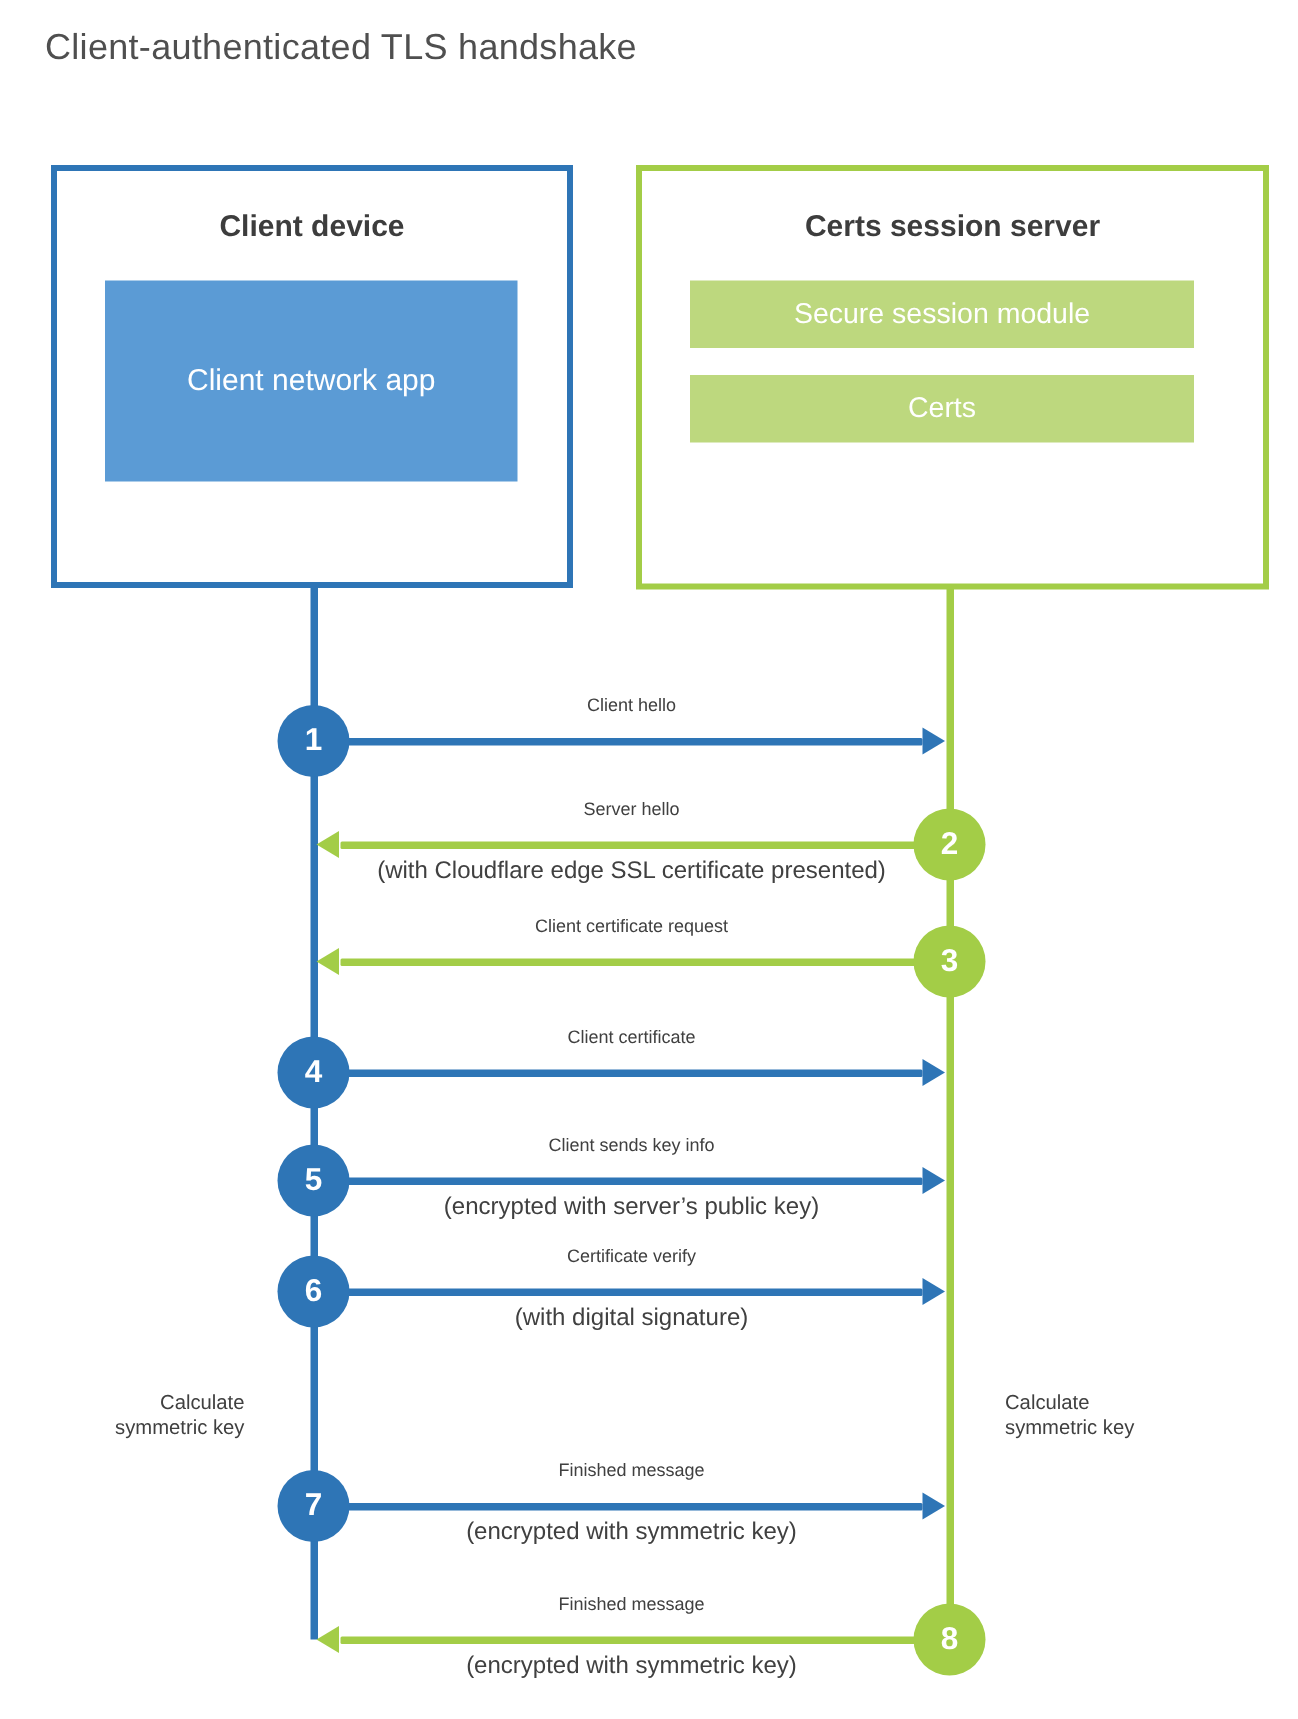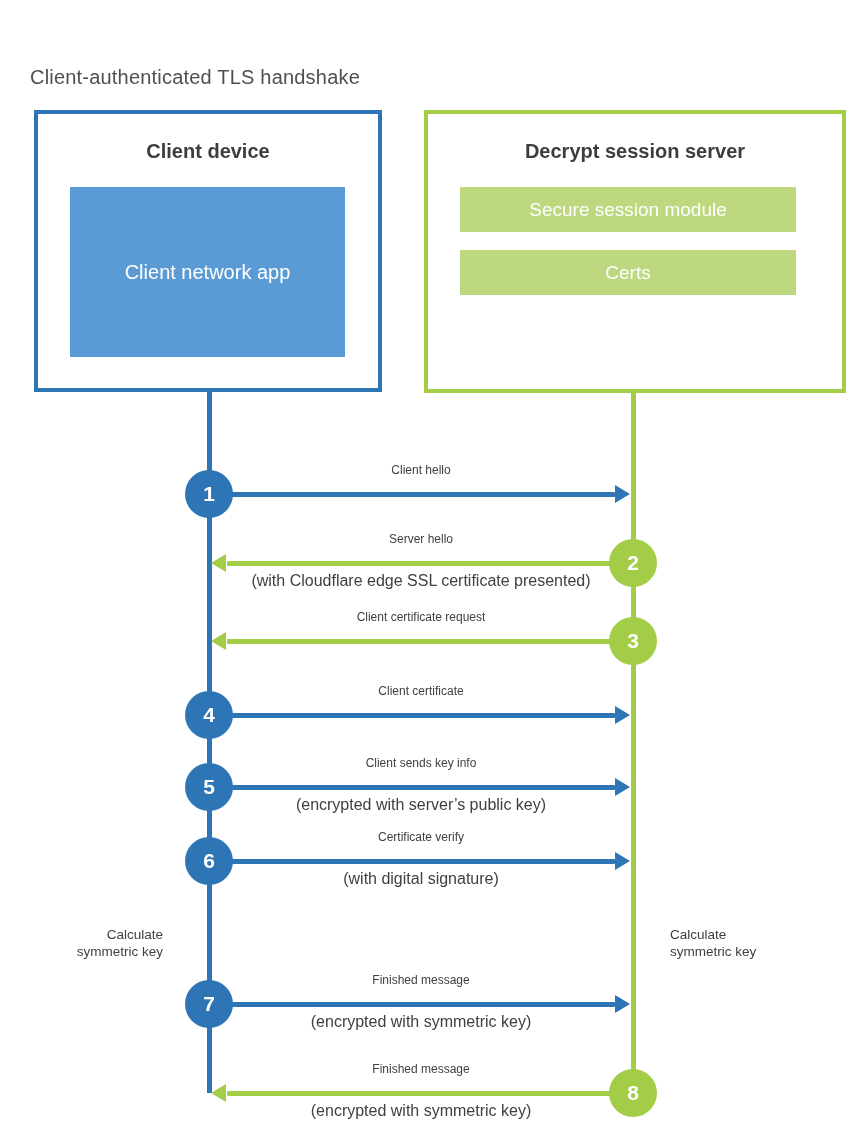--- a/index.html
+++ b/index.html
@@ -8,28 +8,28 @@
     --green:#a3cd47;
     --green-fill:#bdd87e;
     --text:#404040;
     --heading:#3d3d3d;
     --title:#4f4f4f;
   }
   html,body{margin:0;padding:0;background:#ffffff;}
   body{font-family:"Liberation Sans","DejaVu Sans",sans-serif;}
   #stage{position:relative;width:865px;height:1146px;background:#ffffff;overflow:hidden;}
 
-  .title{position:absolute;left:30px;top:18px;font-size:20px;font-weight:300;color:var(--title);letter-spacing:.2px;margin-top:48px;}
+  .title{position:absolute;left:30px;top:18px;font-size:24px;font-weight:300;color:var(--title);letter-spacing:.2px;}
 
   .box{position:absolute;background:#ffffff;box-sizing:border-box;}
   .box.client{left:34px;top:110px;width:348px;height:282px;border:4px solid var(--blue);}
   .box.server{left:424px;top:110px;width:422px;height:283px;border:4px solid var(--green);}
   .box-title{position:absolute;left:0;right:0;top:26px;text-align:center;font-size:20px;font-weight:700;color:var(--heading);}
 
-  .module{position:absolute;left:70px;top:187px;width:275px;height:170px;background:var(--blue-fill);
+  .module{position:absolute;left:70px;top:187px;width:275px;height:134px;background:var(--blue-fill);
     color:#ffffff;font-size:20px;display:flex;align-items:center;justify-content:center;text-align:left;
     padding:0 40px;box-sizing:border-box;line-height:1.3;}
 
   .bar{position:absolute;left:460px;width:336px;height:45px;background:var(--green-fill);
     color:#ffffff;font-size:19px;display:flex;align-items:center;justify-content:center;}
   .bar.b0{top:187px}.bar.b1{top:250px}.bar.b2{top:312px}
 
   .lifeline{position:absolute;top:391px;width:5px;height:702px;}
   .lifeline.client{left:207px;background:var(--blue);}
   .lifeline.server{left:631px;background:var(--green);}
@@ -52,21 +52,21 @@
 <div id="stage">
 
   <div class="title">Client-authenticated TLS handshake</div>
 
   <div class="box client">
     <div class="box-title">Client device</div>
   </div>
   <div class="module">Client network app</div>
 
   <div class="box server">
-    <div class="box-title">Decrypt session server</div>
+    <div class="box-title">Certs session server</div>
   </div>
   <div class="bar b0">Secure session module</div>
   <div class="bar b1">Certs</div>
 
   <div class="lifeline client"></div>
   <div class="lifeline server"></div>
 
   <div id="steps-layer">
       <div class="arrow-line" style="left: 209px; top: 491.5px; width: 406px; background: rgb(46, 117, 182);"></div>
       <div class="arrow-head" style="top: 485px; left: 615px; border-left: 15px solid rgb(46, 117, 182);"></div>

